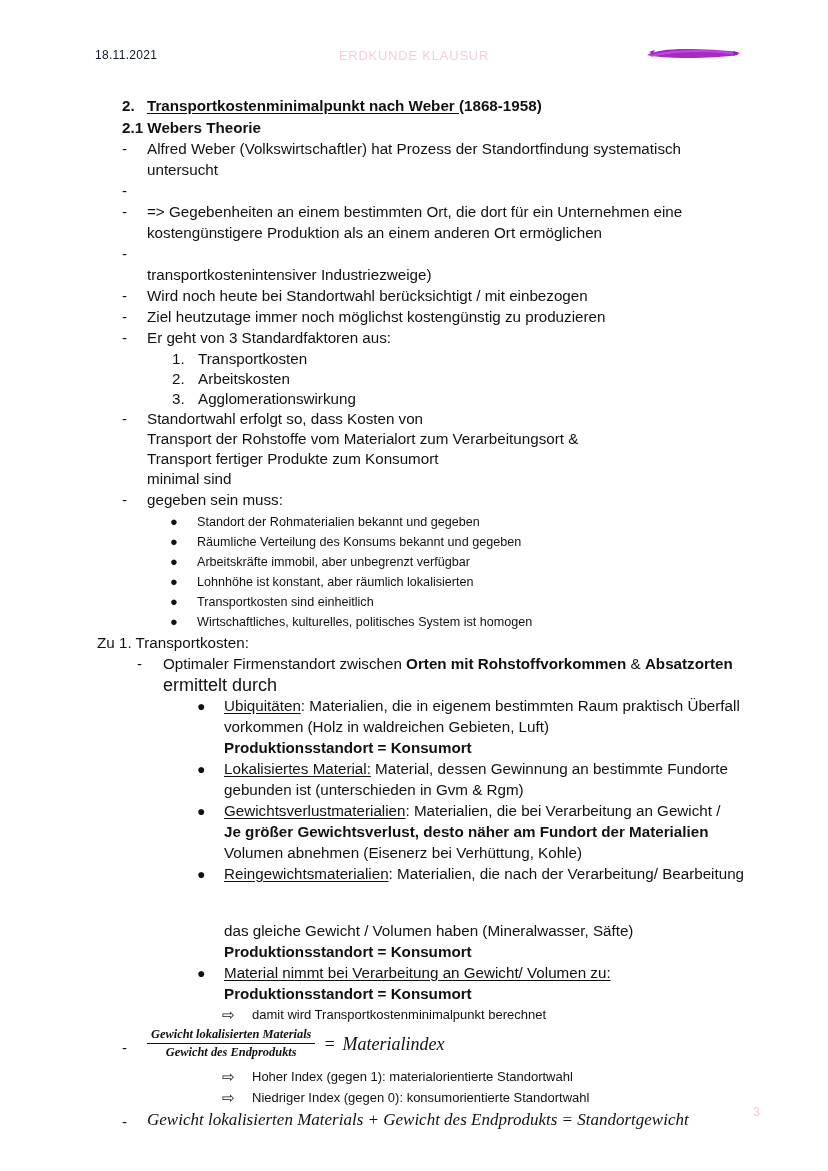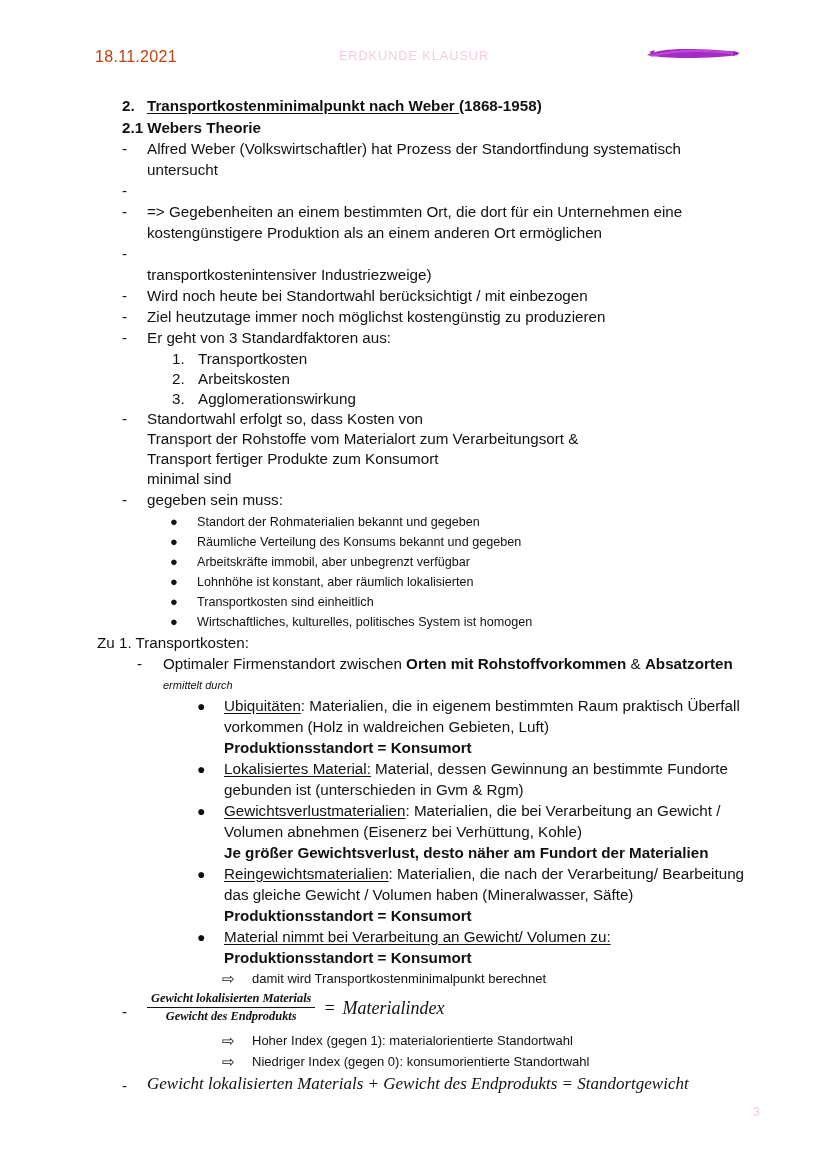--- a/index.html
+++ b/index.html
@@ -22,23 +22,23 @@
     position: absolute;
     top: 46px;
     left: 0;
     width: 828px;
     height: 26px;
   }
   .hdr-date {
     position: absolute;
     left: 95px;
     top: 2px;
-    font-size: 16px;
+    font-size: 12px;
     letter-spacing: 0.3px;
-    color: #c2410c;
+    color: #0f172a;
   }
   .hdr-title {
     position: absolute;
     left: 0;
     top: 2px;
     width: 828px;
     text-align: center;
     font-size: 12.8px;
     letter-spacing: 0.9px;
     color: #f4cbe2;
@@ -155,22 +155,21 @@
     font-size: 15.2px;
   }
   .d2-text {
     position: absolute;
     left: 163px;
     font-size: 15.2px;
   }
   .d2-cont {
     position: absolute;
     left: 163px;
-    font-size: 11px;
-    font-style: italic;
+    font-size: 18px;
   }
 
   
   .rb-mark {
     position: absolute;
     left: 197px;
     font-size: 14px;
   }
   .rb-text {
     position: absolute;
@@ -404,31 +403,31 @@
   </div>
   <div class="line" style="height:21px;">
     <span class="rb-cont">gebunden ist (unterschieden in Gvm &amp; Rgm)</span>
   </div>
 
   <div class="line" style="height:21px;">
     <span class="rb-mark">●</span>
     <span class="rb-text"><span class="u">Gewichtsverlustmaterialien</span><span>: Materialien, die bei Verarbeitung an Gewicht /</span></span>
   </div>
   <div class="line" style="height:21px;">
+    <span class="rb-cont b">Je größer Gewichtsverlust, desto näher am Fundort der Materialien</span>
+  </div>
+  <div class="line" style="height:21px;">
     <span class="rb-cont">Volumen abnehmen (Eisenerz bei Verhüttung, Kohle)</span>
-  </div>
-  <div class="line" style="height:21px;">
-    <span class="rb-cont b">Je größer Gewichtsverlust, desto näher am Fundort der Materialien</span>
   </div>
 
   <div class="line" style="height:21px;">
     <span class="rb-mark">●</span>
     <span class="rb-text"><span class="u">Reingewichtsmaterialien</span><span>: Materialien, die nach der Verarbeitung/ Bearbeitung</span></span>
   </div>
-  <div class="line" style="height:21px;">
+  <div class="line" style="height:21px;margin-top:36px;">
     <span class="rb-cont">das gleiche Gewicht / Volumen haben (Mineralwasser, Säfte)</span>
   </div>
   <div class="line" style="height:21px;">
     <span class="rb-cont b">Produktionsstandort = Konsumort</span>
   </div>
 
   <div class="line" style="height:21px;">
     <span class="rb-mark">●</span>
     <span class="rb-text u">Material nimmt bei Verarbeitung an Gewicht/ Volumen zu:</span>
   </div>

